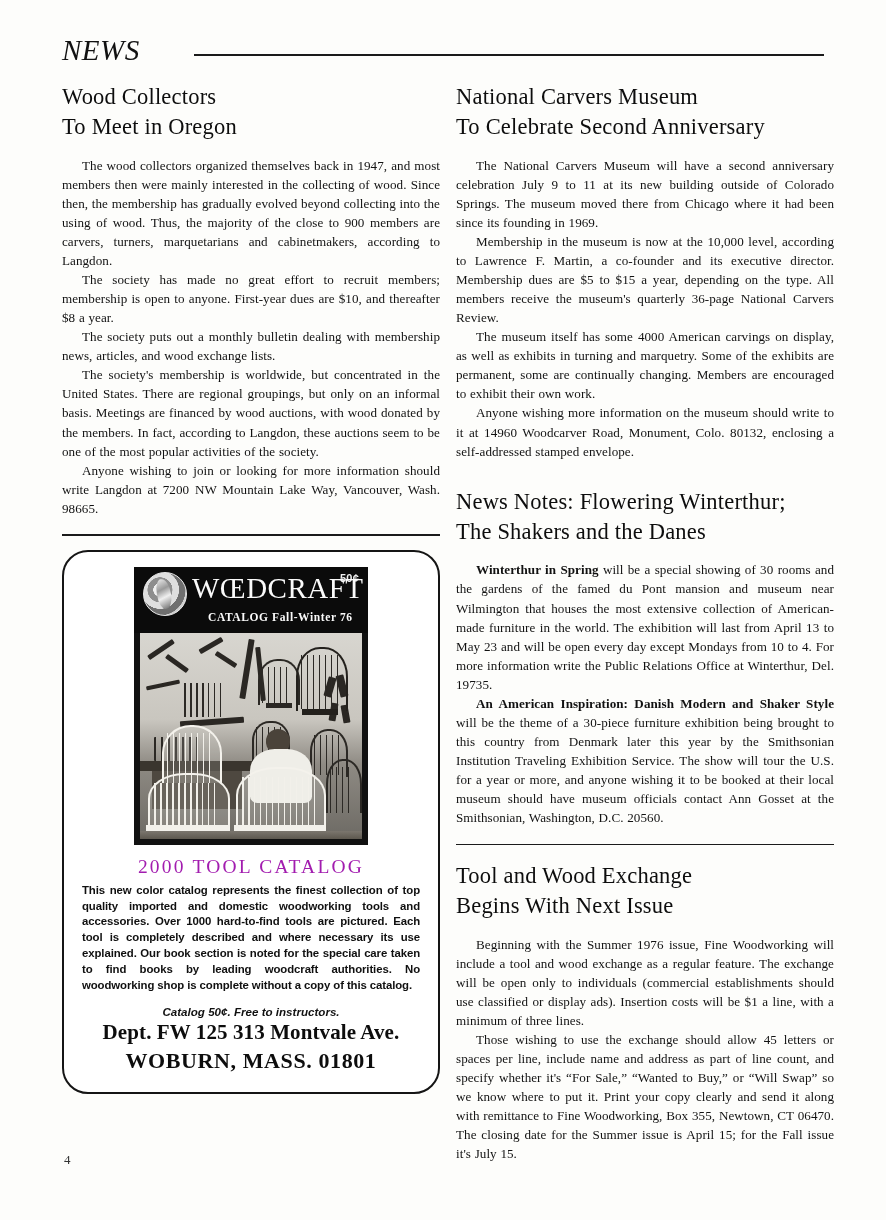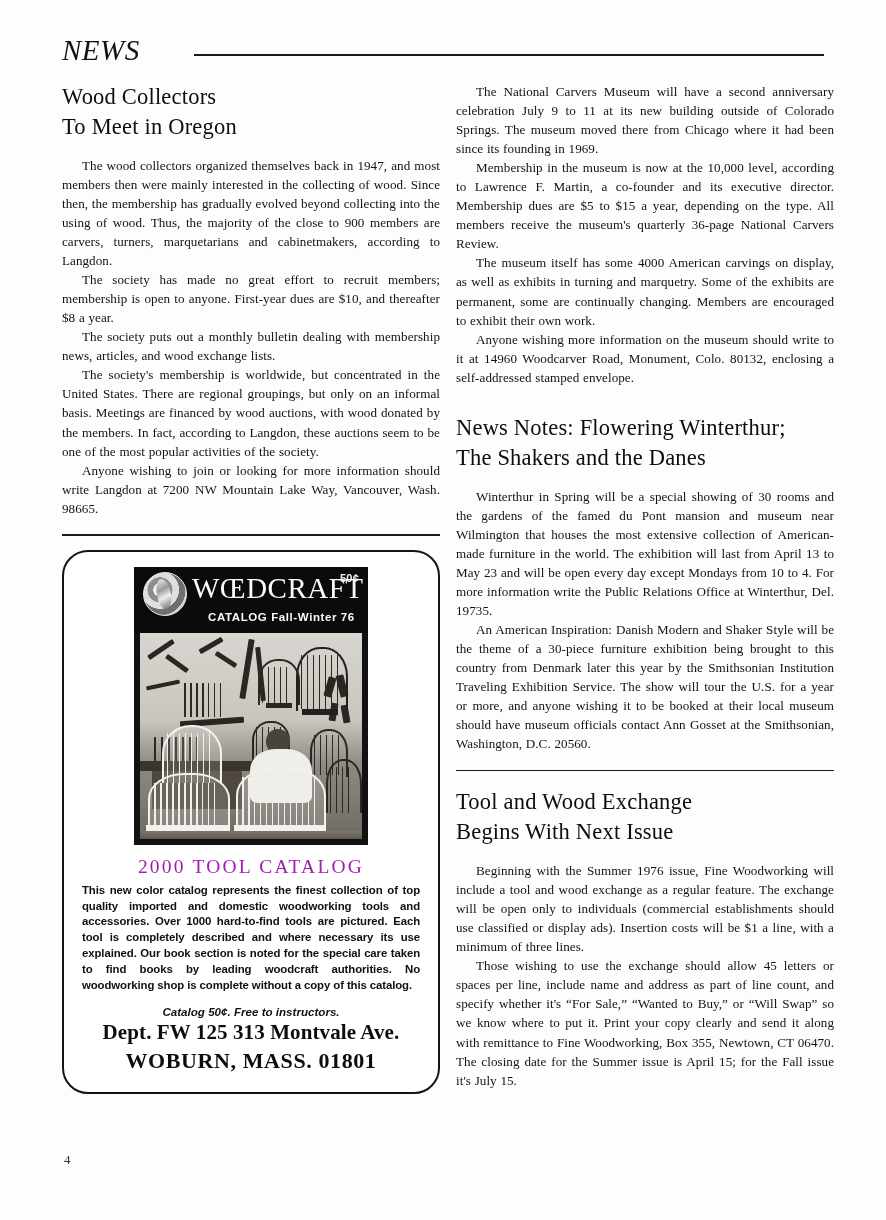--- a/index.html
+++ b/index.html
@@ -74,21 +74,21 @@
     text-align: justify;
     text-indent: 20px;
     margin: 0;
     letter-spacing: 0.05px;
     color: #121212;
     -webkit-hyphens: none;
     hyphens: none;
     word-spacing: 0.4px;
   }
   p.body + p.body { margin-top: 0; }
-  .runin { font-weight: normal; }
+  .runin { font-weight: bold; }
   .ital  { }
 
   hr.sep {
     border: 0;
     border-top: 1.9px solid #1b1b1b;
     margin: 17px 0 16px 0;
     width: 100%;
   }
 
   
@@ -163,21 +163,21 @@
     font-size: 29px;
     letter-spacing: 0.5px;
     line-height: 1;
     white-space: nowrap;
   }
   .cover-sub {
     position: absolute;
     left: 74px;
     top: 44px;
     color: #fafafa;
-    font-family: Liberation Sans, sans-serif;
+    font-family: Liberation Serif, serif;
     font-size: 11.5px;
     font-weight: bold;
     letter-spacing: 0.6px;
     white-space: nowrap;
   }
   .cover-photo {
     position: absolute;
     left: 6px;
     right: 6px;
     top: 66px;
@@ -393,20 +393,24 @@
         <div class="ad-note">Catalog 50¢. Free to instructors.</div>
         <div class="ad-addr1">Dept. FW 125    313 Montvale Ave.</div>
         <div class="ad-addr2">WOBURN, MASS. 01801</div>
       </div>
     </div>
   </div>
 
   <div class="col col-right">
 
     <div class="article">
+      <h2 class="headline">
+        <span class="hl-line">National Carvers Museum</span>
+        <span class="hl-line">To Celebrate Second Anniversary</span>
+      </h2>
       <p class="body">The National Carvers Museum will have a second anniversary celebration July 9 to 11 at its new building outside of Colorado Springs. The museum moved there from Chicago where it had been since its founding in 1969.</p>
       <p class="body">Membership in the museum is now at the 10,000 level, according to Lawrence F. Martin, a co-founder and its executive director. Membership dues are $5 to $15 a year, depending on the type. All members receive the museum's quarterly 36-page National Carvers Review.</p>
       <p class="body">The museum itself has some 4000 American carvings on display, as well as exhibits in turning and marquetry. Some of the exhibits are permanent, some are continually changing. Members are encouraged to exhibit their own work.</p>
       <p class="body">Anyone wishing more information on the museum should write to it at 14960 Woodcarver Road, Monument, Colo. 80132, enclosing a self-addressed stamped envelope.</p>
     </div>
 
     <div style="height:26px"></div>
 
     <div class="article">
       <h2 class="headline">

